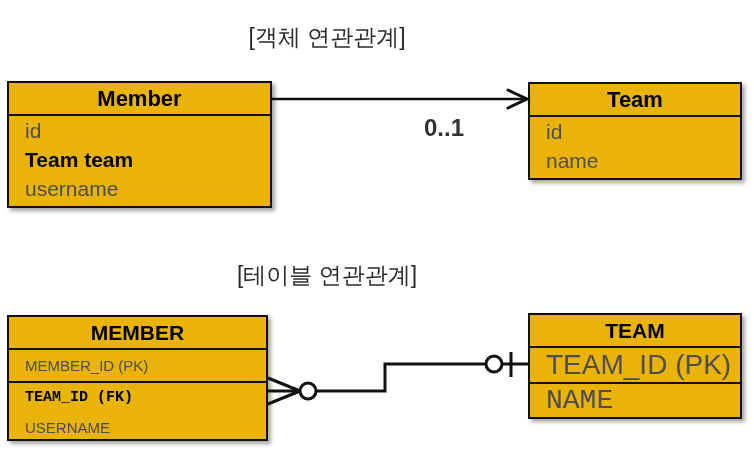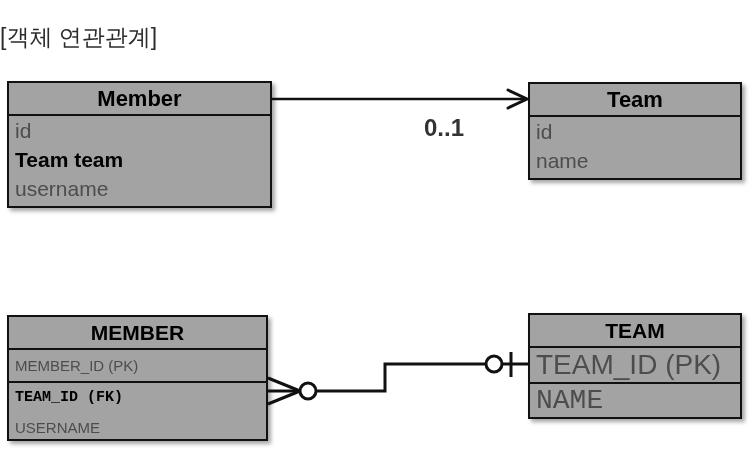--- a/index.html
+++ b/index.html
@@ -16,34 +16,34 @@
     height: 462px;
     background: #ffffff;
     overflow: hidden;
   }
 
   
   .section-title {
     position: absolute;
     width: 654px;
     left: 0;
-    text-align: left;
+    text-align: center;
     font-size: 23px;
     color: #2b2b2b;
     letter-spacing: 0px;
     white-space: nowrap;
   }
   #title-object   { top: 22px; }
   #title-table    { top: 260px; }
 
   
   .entity {
     position: absolute;
     box-sizing: border-box;
-    background: #a3a3a3;
+    background: #eab308;
     border: 2.5px solid #111111;
     box-shadow: 3px 3px 4px rgba(0,0,0,0.35);
   }
   .entity .row {
     box-sizing: border-box;
     width: 100%;
     display: flex;
     align-items: center;
     white-space: nowrap;
     overflow: hidden;
@@ -53,21 +53,21 @@
     font-weight: bold;
     color: #000000;
     border-bottom: 2.5px solid #111111;
   }
   .entity .divider-top {
     border-top: 2.5px solid #111111;
     font-family: Liberation Mono, monospace;
   }
   .entity .attr {
     justify-content: flex-start;
-    padding-left: 6px;
+    padding-left: 16px;
     color: #4d4d4d;
   }
   .entity .attr.bold {
     color: #000000;
     font-weight: bold;
   }
 
   
   #box-member  { left: 7px;   top: 81px;  width: 265px; height: 127px; font-size: 22px; }
   #box-member .hdr  { height: 33px; font-size: 22px; }
@@ -131,20 +131,21 @@
 
   <svg class="overlay">
     <g stroke="#111111" stroke-width="2.6" fill="none">
       <line x1="272" y1="99" x2="524" y2="99"></line>
     </g>
     <g>
       <polyline points="508,90 527,99 508,108" stroke="#111111" stroke-width="3" fill="none" stroke-linecap="round" stroke-linejoin="miter"></polyline>
     </g>
   </svg>
 
+  <div class="section-title" id="title-table">[테이블 연관관계]</div>
 
   <div class="entity" id="box-member-tbl">
     <div class="row hdr">MEMBER</div>
     <div class="row attr">MEMBER_ID (PK)</div>
     <div class="row attr bold divider-top">TEAM_ID (FK)</div>
     <div class="row attr">USERNAME</div>
   </div>
 
   <div class="entity" id="box-team-tbl">
     <div class="row hdr">TEAM</div>

